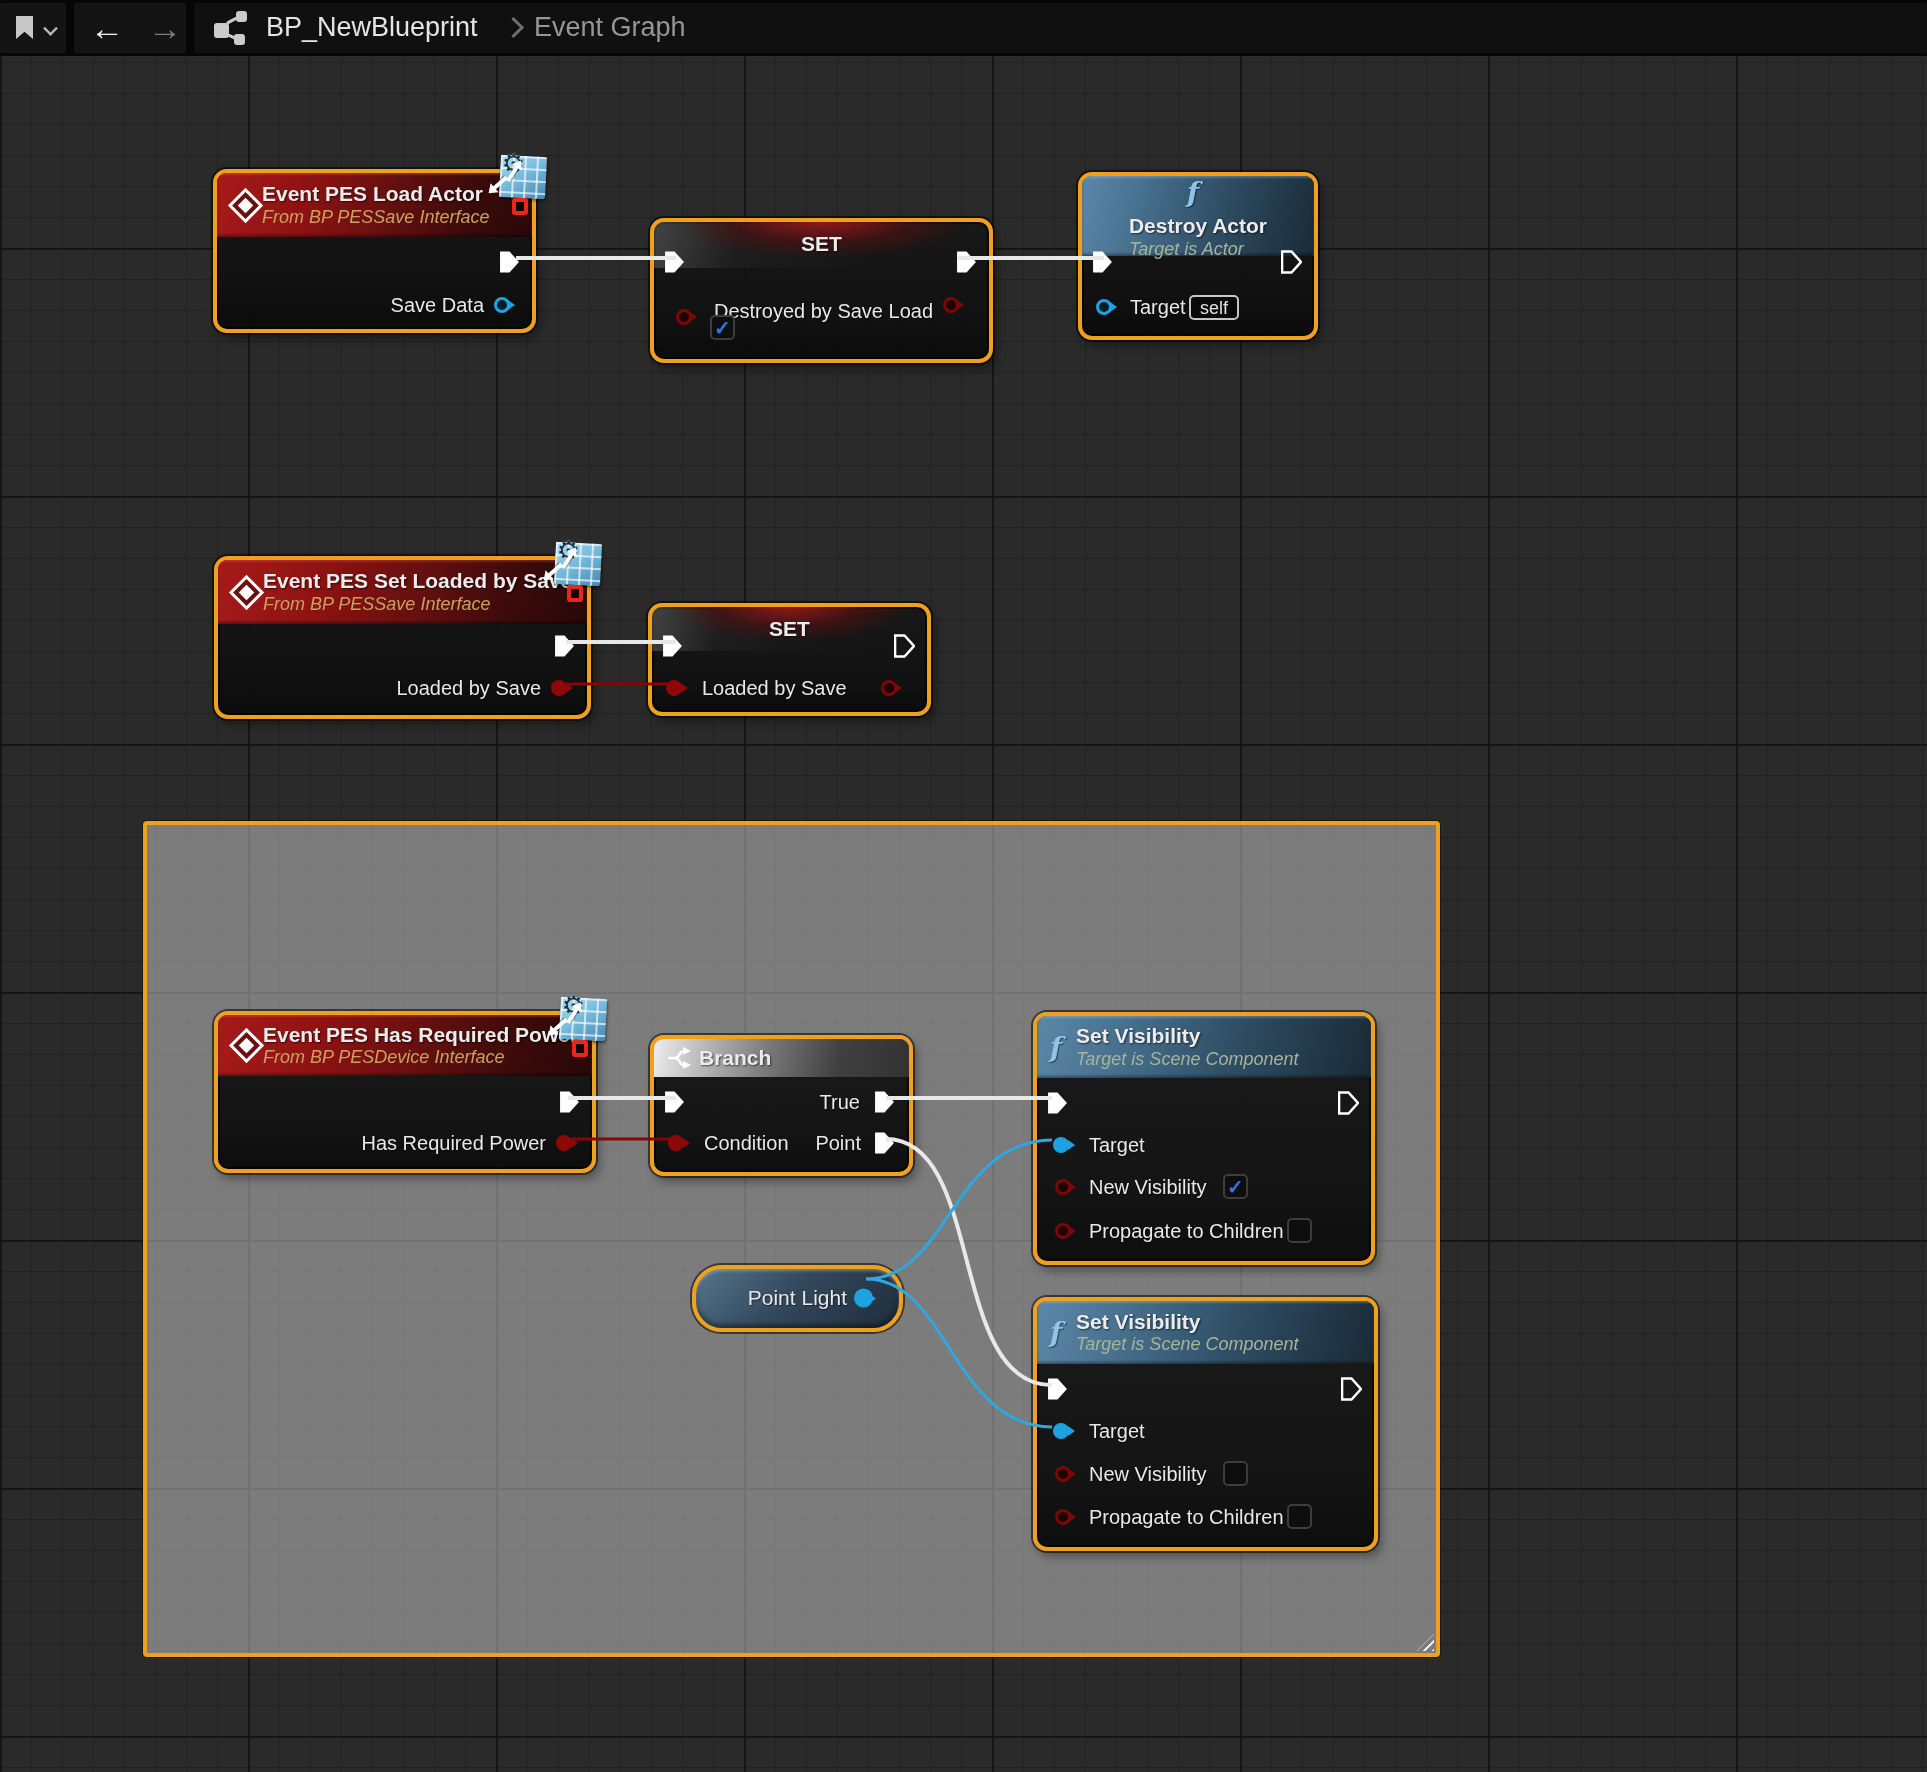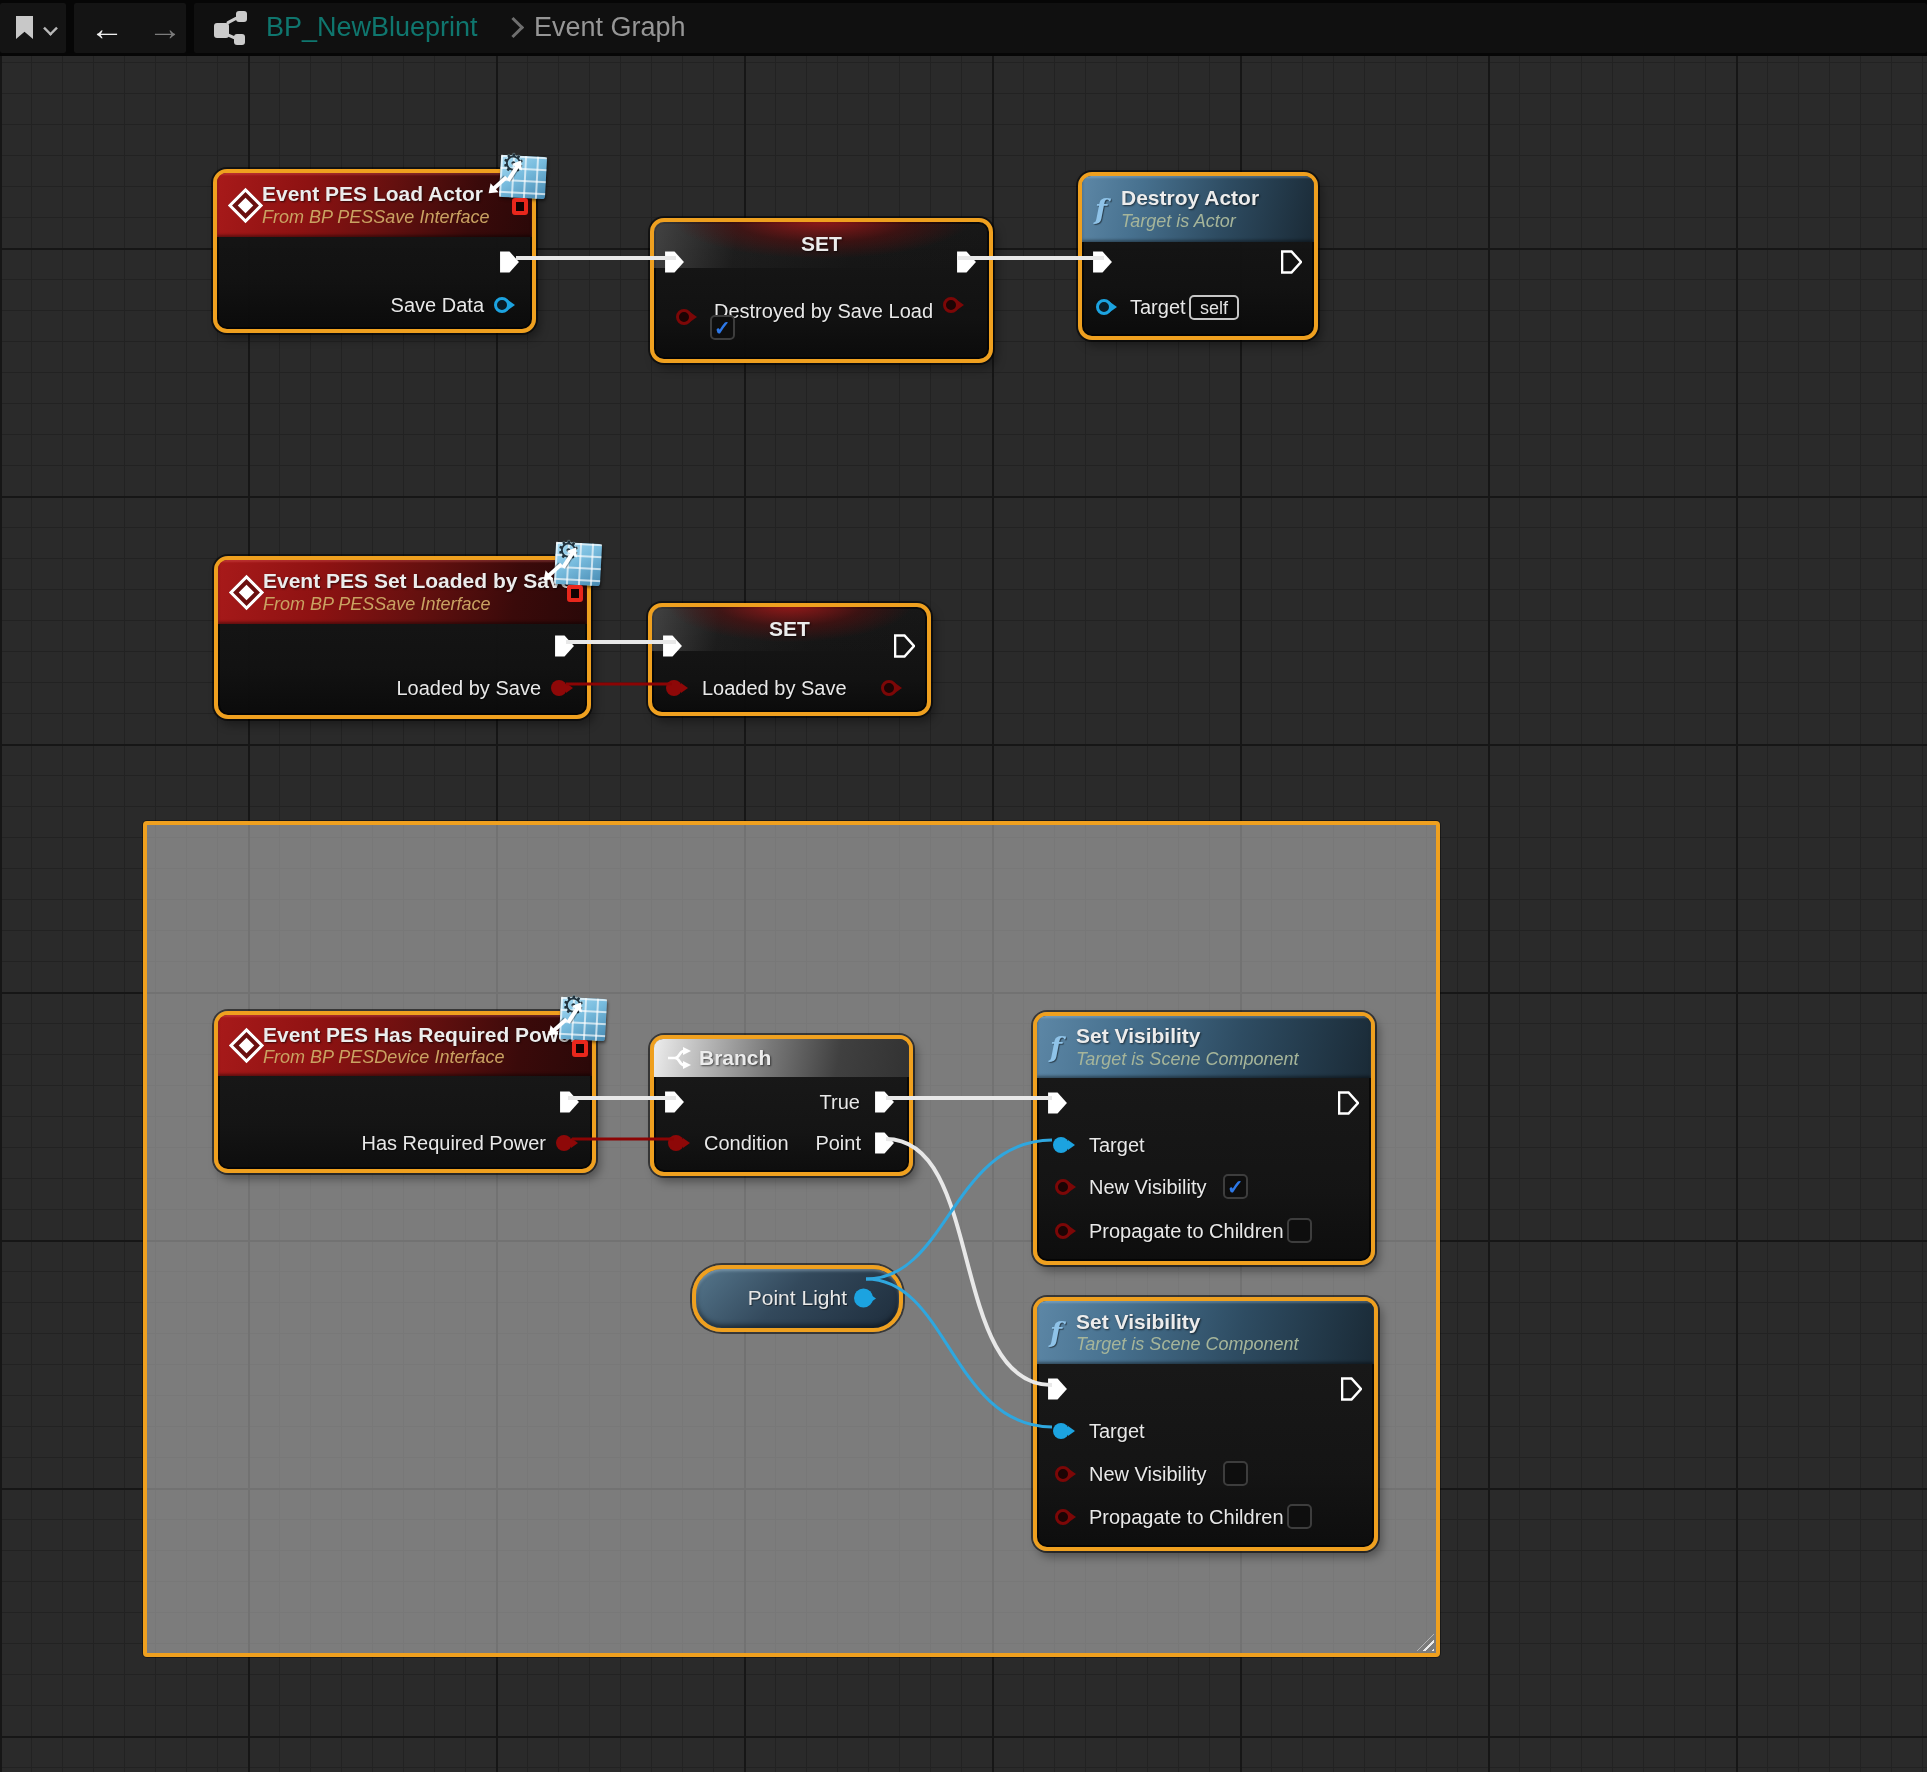--- a/index.html
+++ b/index.html
@@ -26,21 +26,21 @@
   .nav-arrow{position:absolute;top:4px;font-size:34px;font-weight:bold;line-height:48px;}
   .back{left:90px;color:#efefef;}
   .fwd{left:148px;color:#7c7c7c;}
   .graph-icon{position:absolute;left:214px;top:11px;width:34px;height:34px;}
   .graph-icon i{position:absolute;background:#cbcbcb;border-radius:3px;}
   .gi-a{left:0;top:12px;width:15px;height:15px;}
   .gi-b{left:22px;top:0;width:11px;height:11px;}
   .gi-c{left:20px;top:23px;width:11px;height:11px;}
   .gi-l1{left:12px;top:8px;width:12px;height:3px;transform:rotate(-28deg);}
   .gi-l2{left:12px;top:24px;width:11px;height:3px;transform:rotate(25deg);}
-  .crumb-root{position:absolute;left:266px;top:12px;font-size:27px;color:#0f766e;}
+  .crumb-root{position:absolute;left:266px;top:12px;font-size:27px;color:#e5e5e5;}
   .crumb-sep{position:absolute;left:506px;top:20px;width:12px;height:12px;border-top:3.5px solid #6f6f6f;border-right:3.5px solid #6f6f6f;transform:rotate(45deg);}
   .crumb-cur{position:absolute;left:534px;top:12px;font-size:27px;color:#969696;}
 
   
   .node{position:absolute;border:4px solid #EFA01F;border-radius:14px;
     box-shadow:0 0 0 2px rgba(0,0,0,.55), inset 0 0 0 2px rgba(0,0,0,.6), 4px 6px 10px rgba(0,0,0,.35);
     background:linear-gradient(180deg,rgba(23,23,23,.97) 0%,rgba(17,17,17,.97) 70%,rgba(10,10,10,.97) 100%);
     z-index:10;}
   .nclip{position:absolute;inset:0;border-radius:9px;overflow:hidden;}
   .nheader{position:absolute;left:0;top:0;right:0;display:flex;align-items:center;gap:4px;padding:0 13px;box-sizing:border-box;}
@@ -184,21 +184,21 @@
       </svg>
   </span>
   <span class="plabel" style="top:82px;left:60px;margin-top:7px;">Destroyed by Save Load</span>
   <span class="dpin red hollow" style="top:95px;left:22px;"></span>
   <span class="cb on" style="top:93px;left:56px;"></span>
   <span class="dpin red hollow" style="top:83px;right:30px;"></span>
 </div>
 
 <div class="node" style="left:1078px;top:172px;width:232px;height:160px;">
   <div class="nclip">
-    <div class="nheader hdr-blue" style="height:66px;">
+    <div class="nheader hdr-blue" style="height:80px;flex-direction:column;">
       <span class="fn-icon"></span>
       <span class="ntitles">
         <span class="ntitle">Destroy Actor</span>
         <span class="nsub sub-green">Target is Actor</span>
       </span>
     </div>
   </div>
   <span class="pin exec-pin" style="top:86px;left:10px;">
     <svg width="21" height="24" viewBox="0 0 20 22">
         <path d="M1 1 L10 1 L19 11 L10 21 L1 21 Z" fill="#fff"></path>

